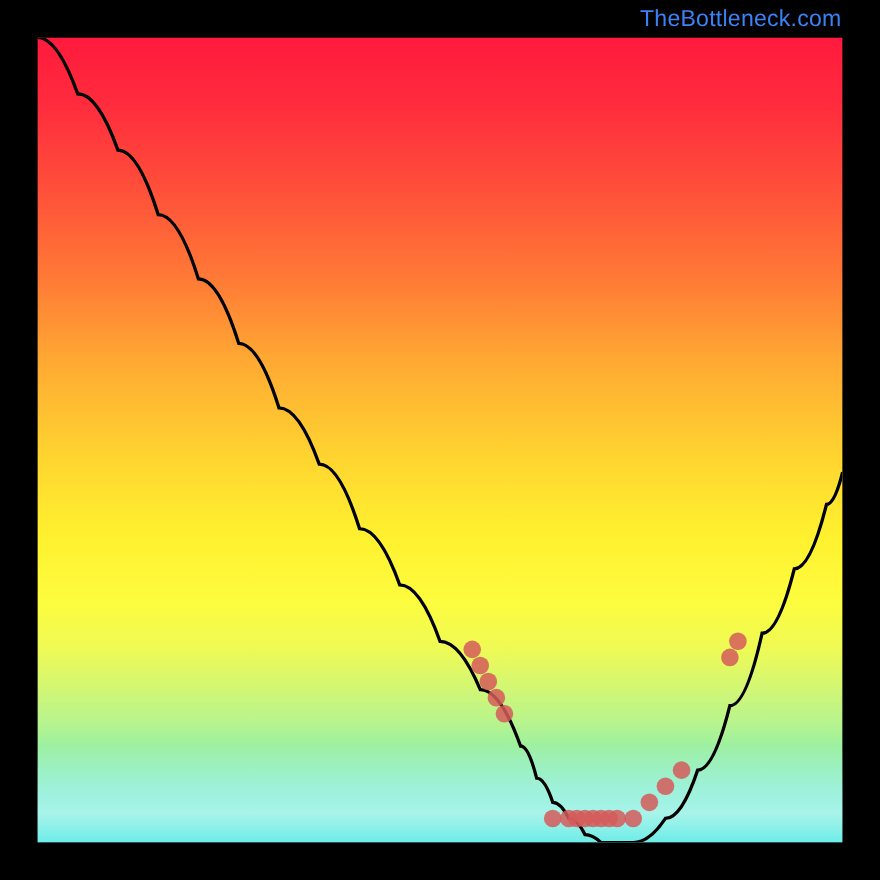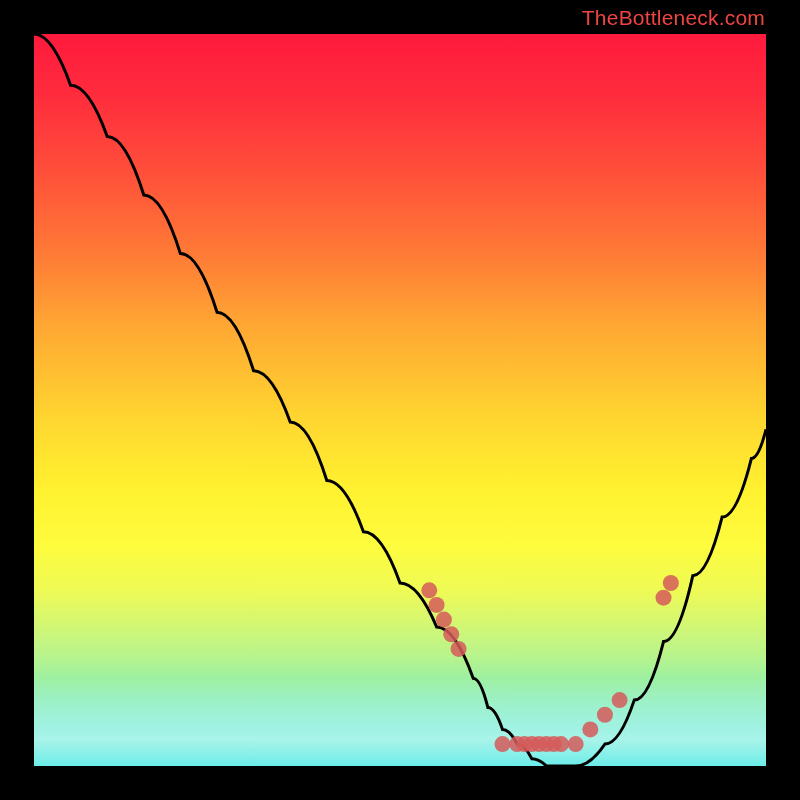--- a/index.html
+++ b/index.html
@@ -57,21 +57,21 @@
       rgba(255,255,255,0.55) 70%,
       rgba(255,255,255,0.35) 100%);
     mix-blend-mode: lighten;
   }
   .attribution {
     position: absolute;
     top: 6px;
     right: 35px;
     font-family: Arial, Helvetica, sans-serif;
     font-size: 21px;
-    color: #ef4444;
+    color: #3b82f6;
     letter-spacing: 0.2px;
   }
   svg.curve {
     position: absolute;
     left: 0;
     top: 0;
     width: 100%;
     height: 100%;
   }
 </style>

